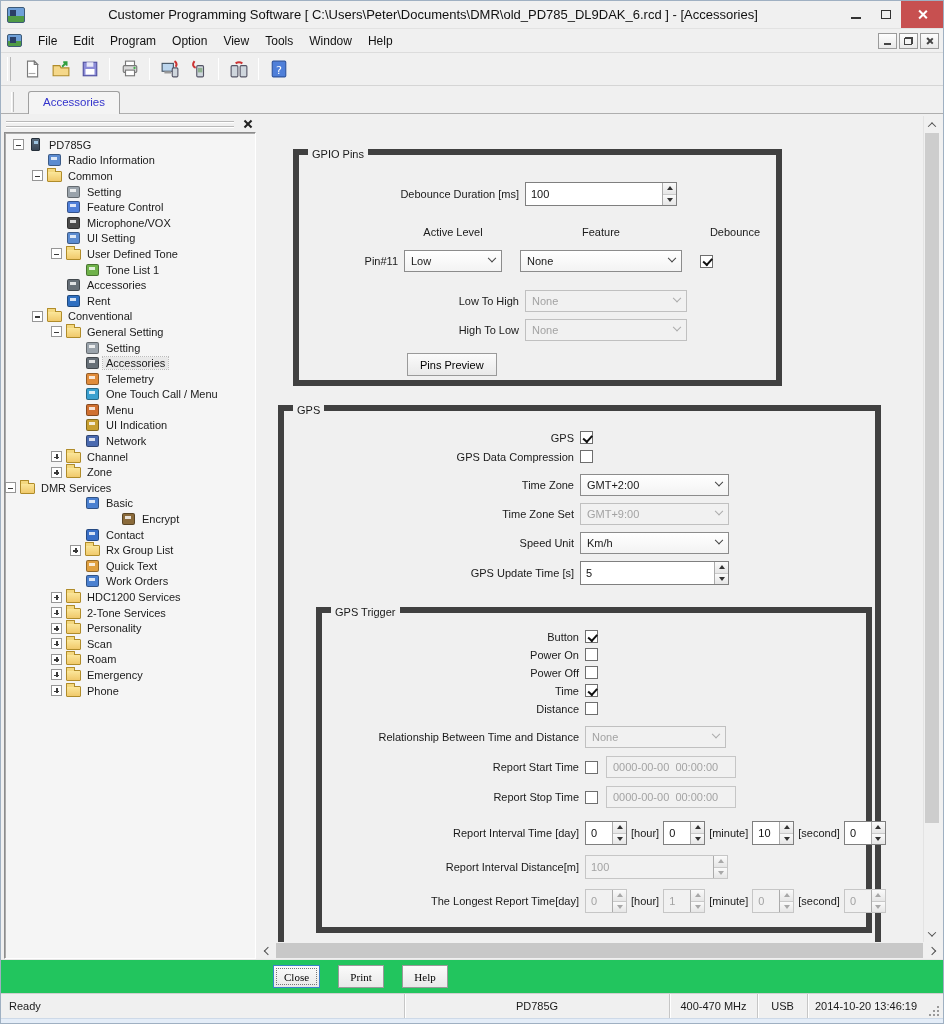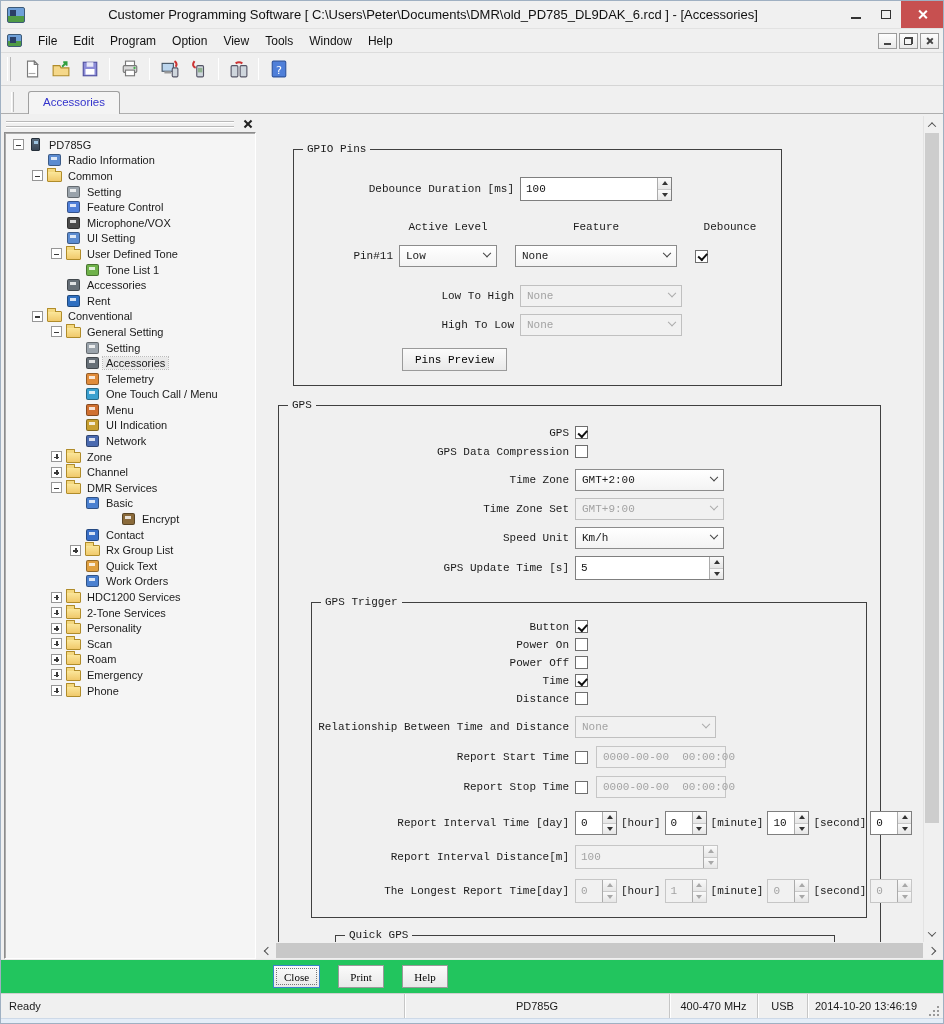--- a/index.html
+++ b/index.html
@@ -71,21 +71,21 @@
   .ti-folder::before { content:""; position:absolute; left:-1px; top:-4px; width:7px; height:3px; background:#f4d87f; border:1px solid #b08c2a; border-bottom:none; border-radius:1px 1px 0 0; }
   .ti-radio { width:9px; height:13px; background:linear-gradient(#5a6b7c,#394655); border:1px solid #26303a; border-radius:1px; position:relative; margin:0 3px; }
   .ti-radio::after { content:""; position:absolute; left:1.5px; top:2px; width:4px; height:3px; background:#9fc4e0; }
   .ti-leaf { width:13px; height:12px; border-radius:2px; position:relative; border:1px solid rgba(0,0,0,.35); margin:0 1px; }
   .ti-leaf::after { content:""; position:absolute; left:2px; top:2px; width:6px; height:3px; background:rgba(255,255,255,.8); }
 
   
   .contentwrap { flex:1; display:flex; flex-direction:column; min-width:0; }
   .viewport { flex:1; position:relative; overflow:hidden; background:#f0f0f0; }
   .content { position:absolute; left:0; top:0; right:17px; bottom:0; overflow:hidden; }
-  .gbox { position:relative; border:1px solid #404040;font-family:Liberation Mono, monospace; }
+  .gbox { position:relative; border:6px solid #404040; }
   .gbox .legend { position:absolute; top:-7px; left:9px; background:#f0f0f0; padding:0 4px; }
   .gbox.gpio { margin:33px 0 0 34px; width:489px; height:237px; }
   .gbox.gps  { margin:19px 0 0 19px; width:603px; height:620px; }
   .gbox.trigger { margin:22px 0 0 32px; width:556px; padding-bottom:14px; }
   .gbox.quick { margin:17px 0 0 56px; width:500px; height:60px; }
 
   .frow { display:flex; align-items:center; }
   .lbl { text-align:right; padding-right:6px; flex:0 0 auto; }
   .w105{width:105px;} .w226{width:226px;} .w263{width:263px;} .w296{width:296px;}
   .hdr { text-align:center; }
@@ -386,28 +386,28 @@
             <span class="lab">UI Indication</span>
           </div>
           <div class="tree-row" style="padding-left: 65px;">
             <span class="exp-sp"></span>
             <span class="ti ti-leaf" style="background: rgb(74, 106, 176);"></span>
             <span class="lab">Network</span>
           </div>
           <div class="tree-row" style="padding-left: 46px;">
             <span class="exp plus"></span>
             <span class="ti ti-folder"></span>
+            <span class="lab">Channel</span>
+          </div>
+          <div class="tree-row" style="padding-left: 46px;">
+            <span class="exp plus"></span>
+            <span class="ti ti-folder"></span>
             <span class="lab">Zone</span>
           </div>
-          <div class="tree-row" style="padding-left: 46px;">
-            <span class="exp plus"></span>
-            <span class="ti ti-folder"></span>
-            <span class="lab">Channel</span>
-          </div>
-          <div class="tree-row" style="padding-left: 46px;">
+          <div class="tree-row" style="">
             <span class="exp minus"></span>
             <span class="ti ti-folder"></span>
             <span class="lab">DMR Services</span>
           </div>
           <div class="tree-row" style="padding-left: 65px;">
             <span class="exp-sp"></span>
             <span class="ti ti-leaf" style="background: rgb(74, 128, 208);"></span>
             <span class="lab">Basic</span>
           </div>
           <div class="tree-row" style="padding-left: 101px;">

